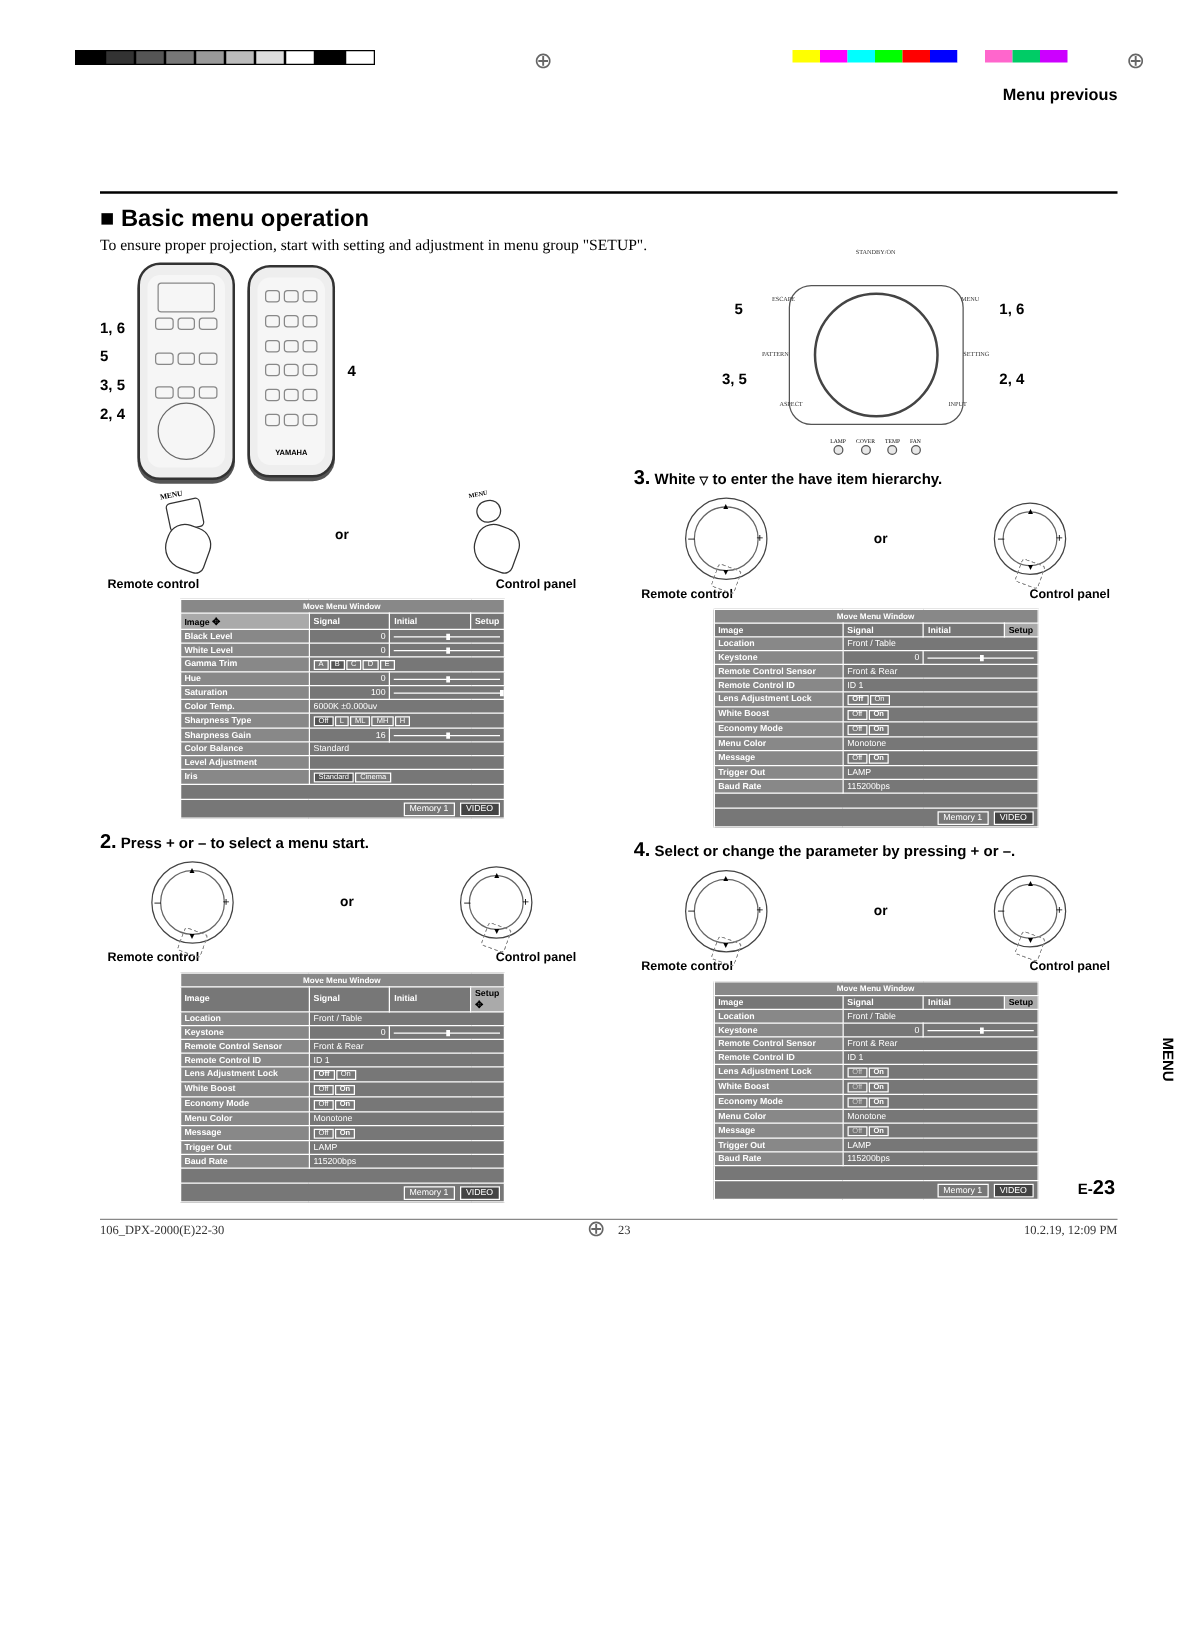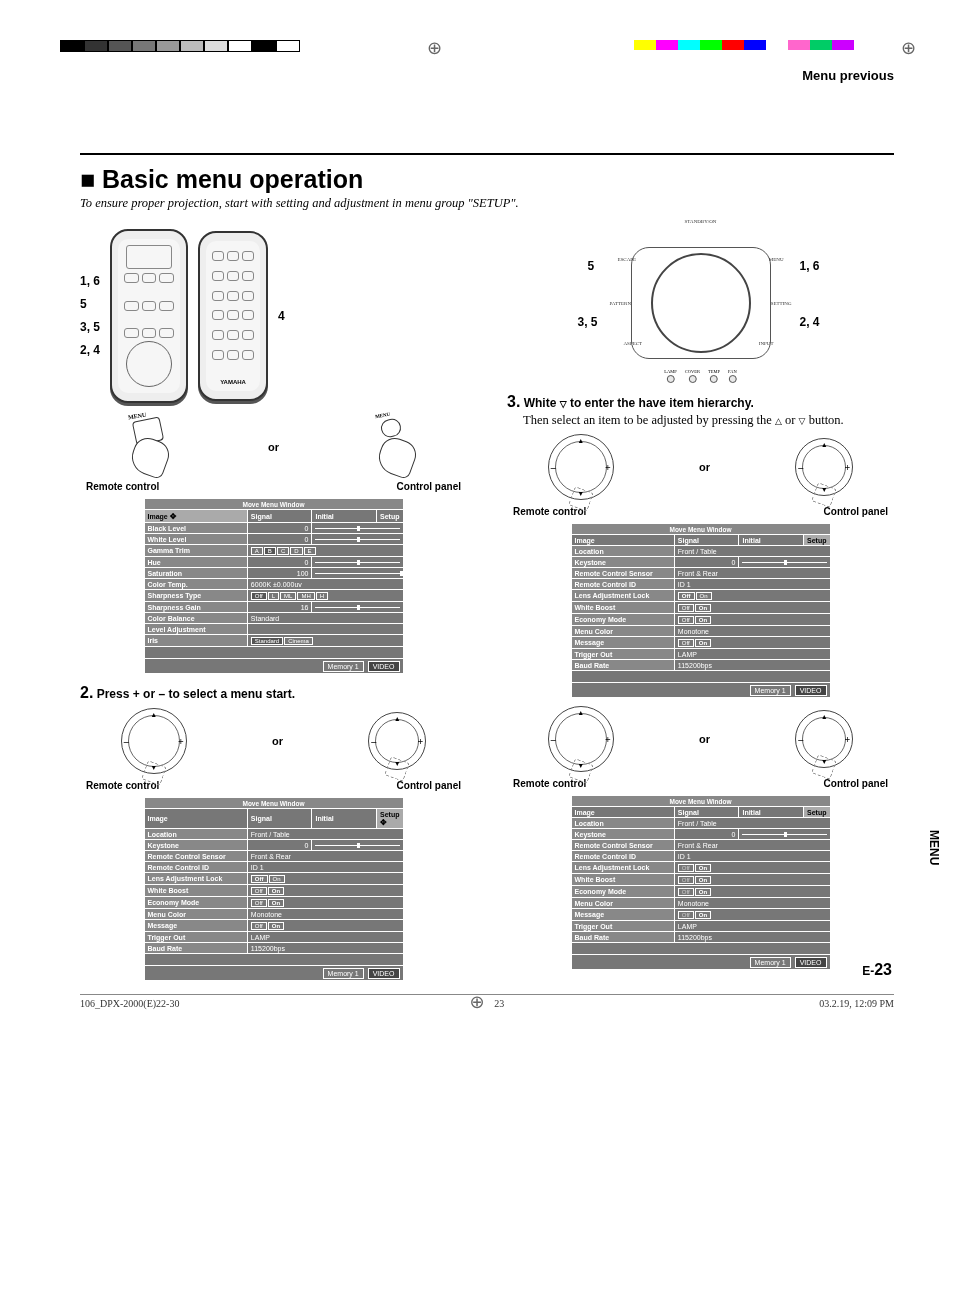--- a/index.html
+++ b/index.html
@@ -27,25 +27,25 @@
     position: absolute; top: -3px; left: 50%; transform: translateX(-60px);
     font-size: 18px; color: #666;
   }
   .reg-mark-r { position: absolute; top: -3px; right: -22px; font-size: 18px; color:#666; }
 
   .header-rule { border-top: 2px solid #000; margin-top: 70px; }
   .header-label { text-align: right; font-weight: bold; font-size: 13px; font-family: Arial, sans-serif; margin-bottom: 4px; margin-top: 0; }
 
   h1.section {
     font-family: Arial, sans-serif;
-    font-size: 25px; font-weight: bold;
+    font-size: 19px; font-weight: bold;
     margin: 10px 0 2px;
   }
   h1.section::before { content: "■ "; }
-  .intro { margin: 2px 0 12px; font-size: 12.5px; font-style: italic; }
+  .intro { margin: 2px 0 0; font-size: 12.5px; }
 
   .columns { display: flex; gap: 40px; }
   .col { flex: 1; min-width: 0; }
 
   .remote-row { display: flex; align-items: center; gap: 10px; margin: 6px 0 16px; }
   .remote-box {
     width: 74px; height: 170px; border: 2px solid #333; border-radius: 18px;
     background: #eee; position: relative;
     box-shadow: 0 3px 0 #555;
   }
@@ -470,21 +470,20 @@
             <div class="led-dot"></div>
           </div>
           <div class="led-group">
             <div class="led-name">FAN</div>
             <div class="led-dot"></div>
           </div>
         </div>
     </div>
 
     <p class="step"><span class="step-num">3.</span> <span>White </span><span class="tri">▽</span><span> to enter the have item hierarchy.</span></p>
-    <p class="step-body"><span>Then select an item to be adjusted by pressing the </span><span class="tri">△</span><span> or </span><span class="tri">▽</span><span> button.</span></p>
     <div class="or-row">
       <div class="dial">
         <span class="dial-minus">–</span>
           <span class="dial-plus">+</span>
         <span class="dial-a dial-at">▴</span>
           <span class="dial-a dial-ab">▾</span>
         <div class="dial-hand"></div>
       </div>
       <span class="or-txt">or</span>
       <div class="dial dial-sm">
@@ -562,20 +561,21 @@
           </tr>
           <tr>
             <td colspan="4" style="background:#777;height:8px"></td>
           </tr>
           <tr class="menu-footer">
             <td colspan="4"><span class="menu-badge outline">Memory 1</span><span class="menu-badge solid">VIDEO</span></td>
           </tr>
         </tbody>
       </table>
 
+    <p class="step"><span class="step-num">4.</span> <span>Select or change the parameter by pressing + or –.</span></p>
     <div class="or-row">
       <div class="dial">
         <span class="dial-minus">–</span>
           <span class="dial-plus">+</span>
         <span class="dial-a dial-at">▴</span>
           <span class="dial-a dial-ab">▾</span>
         <div class="dial-hand"></div>
       </div>
       <span class="or-txt">or</span>
       <div class="dial dial-sm">
@@ -663,15 +663,15 @@
 </div>
 
 <div class="side-tab side-menu">MENU</div>
 <div class="side-tab side-eng">English</div>
 
 <div class="page-num"><span class="pre">E-</span><span>23</span></div>
 
 <div class="foot-line">
   <span>106_DPX-2000(E)22-30</span>
   <span>23</span>
-  <span>03.2.19, 12:09 PM</span>
+  <span>10.2.19, 12:09 PM</span>
 </div>
 <div class="foot-mid-reg">⊕</div>
 
 </body></html>

